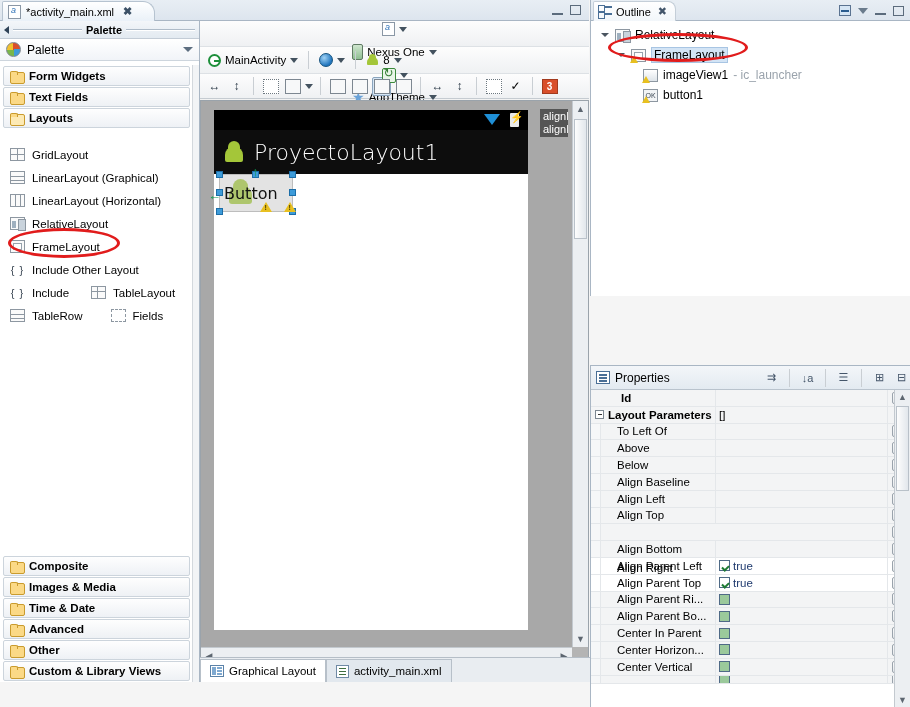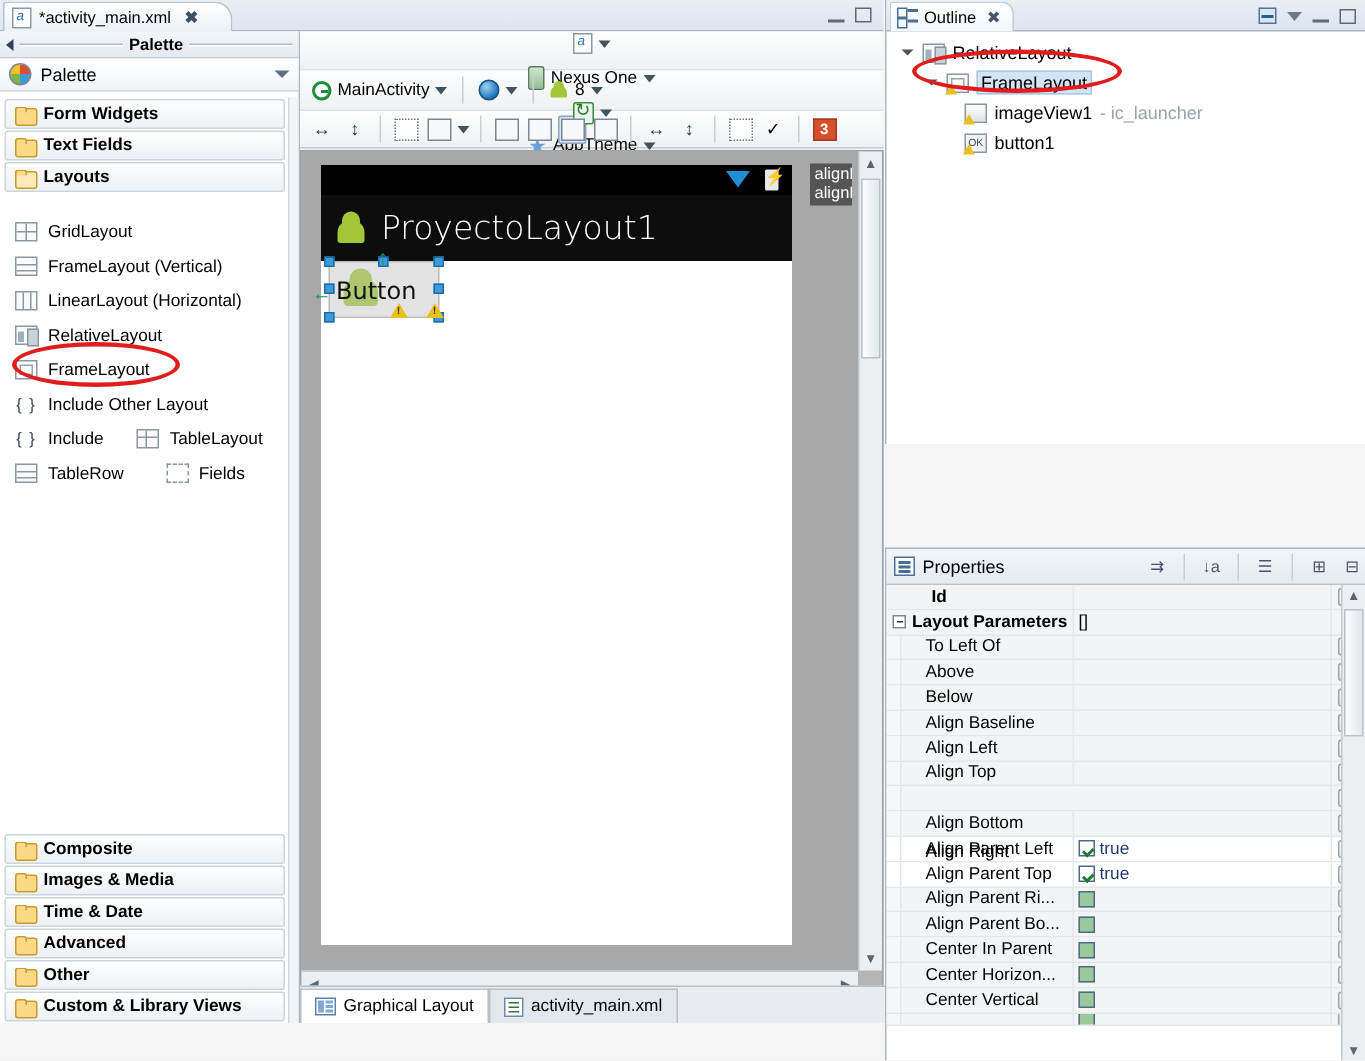--- a/index.html
+++ b/index.html
@@ -284,21 +284,21 @@
       </div>
     </div>
 
     <div id="pal-items">
       <div class="pal-item">
         <span class="g g-grid"></span>
         <span>GridLayout</span>
       </div>
       <div class="pal-item">
         <span class="g g-linv"></span>
-        <span>FrameLayout (Vertical)</span>
+        <span>LinearLayout (Graphical)</span>
       </div>
       <div class="pal-item">
         <span class="g g-linh"></span>
         <span>LinearLayout (Horizontal)</span>
       </div>
       <div class="pal-item">
         <span class="g g-rel"></span>
         <span>RelativeLayout</span>
       </div>
       <div class="pal-item">

